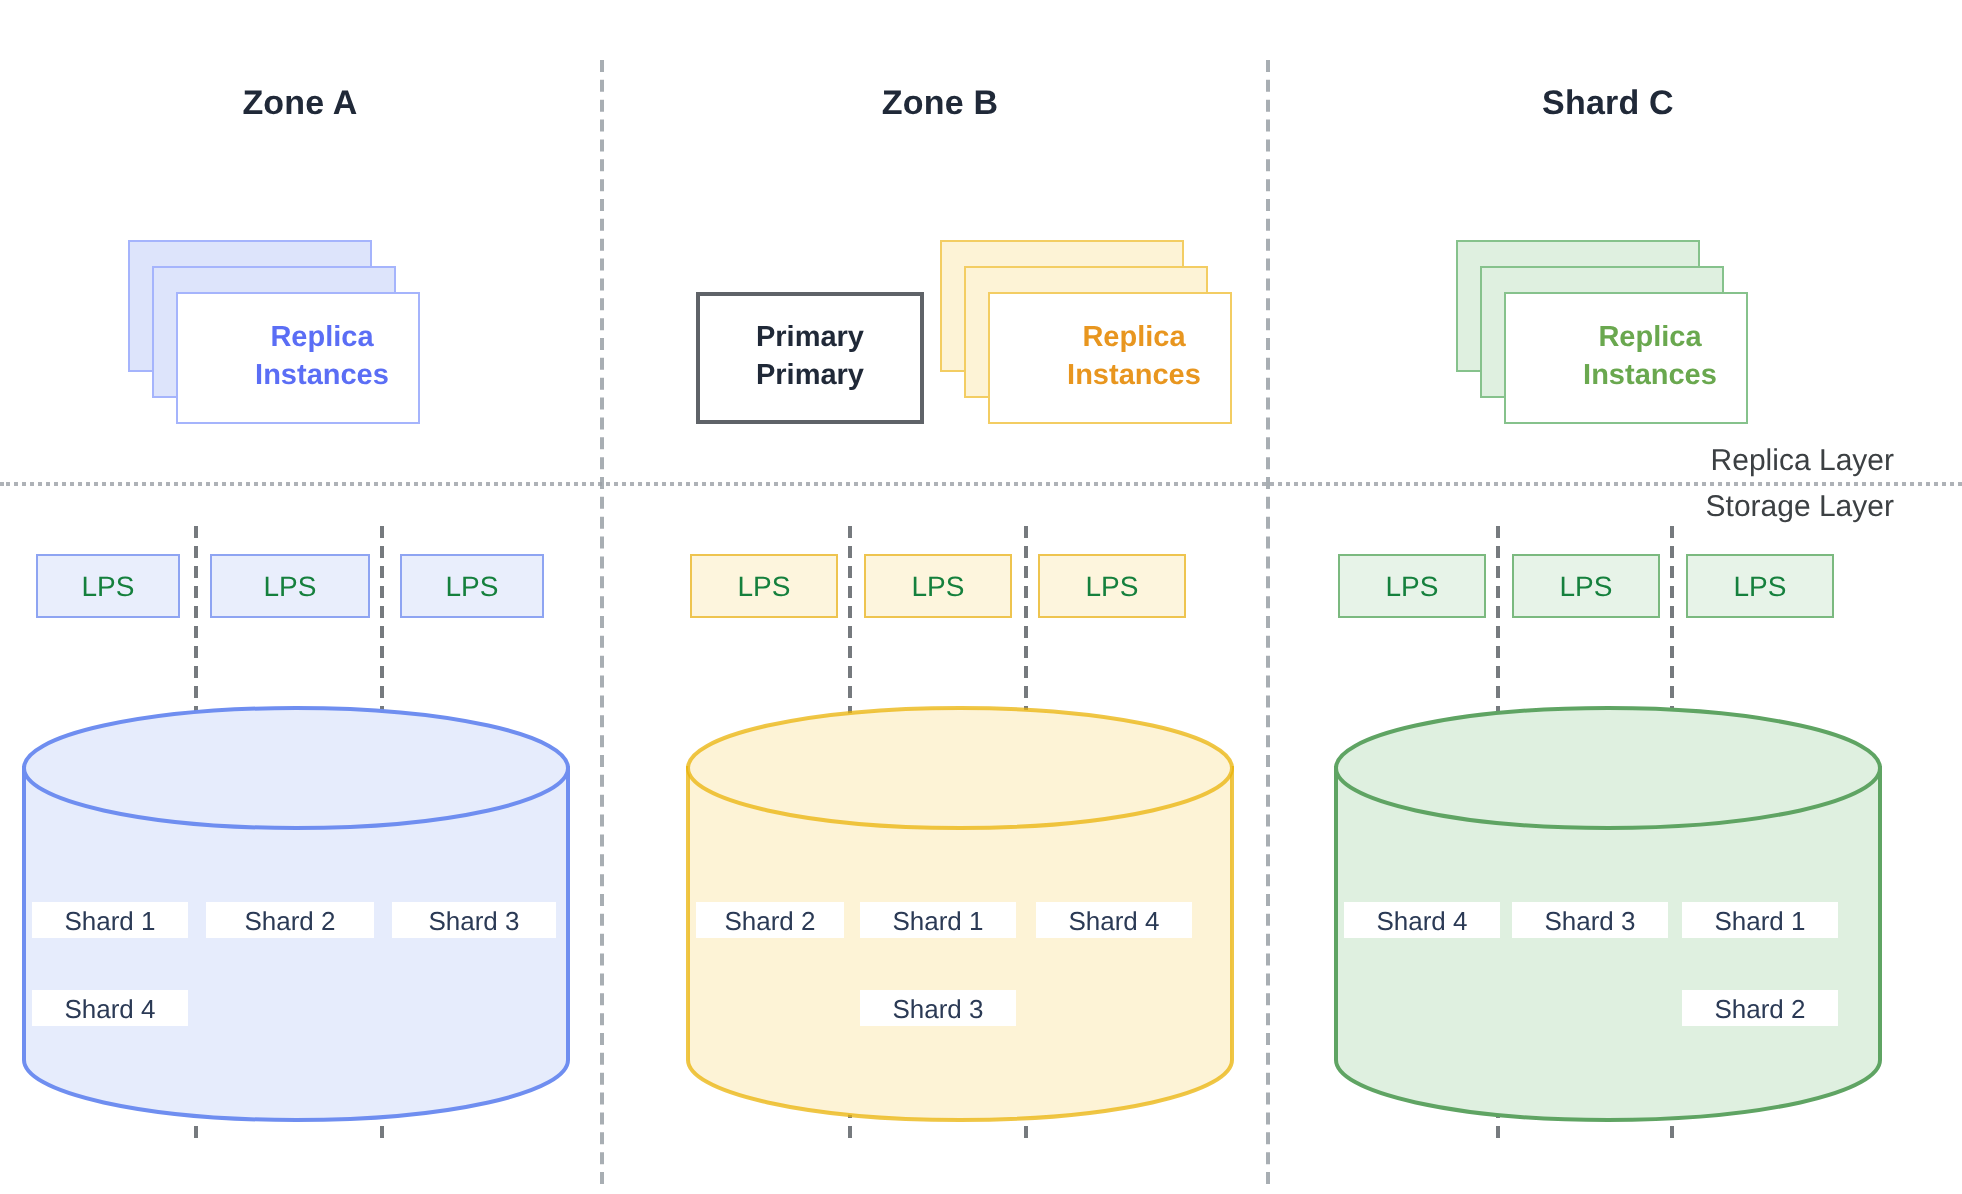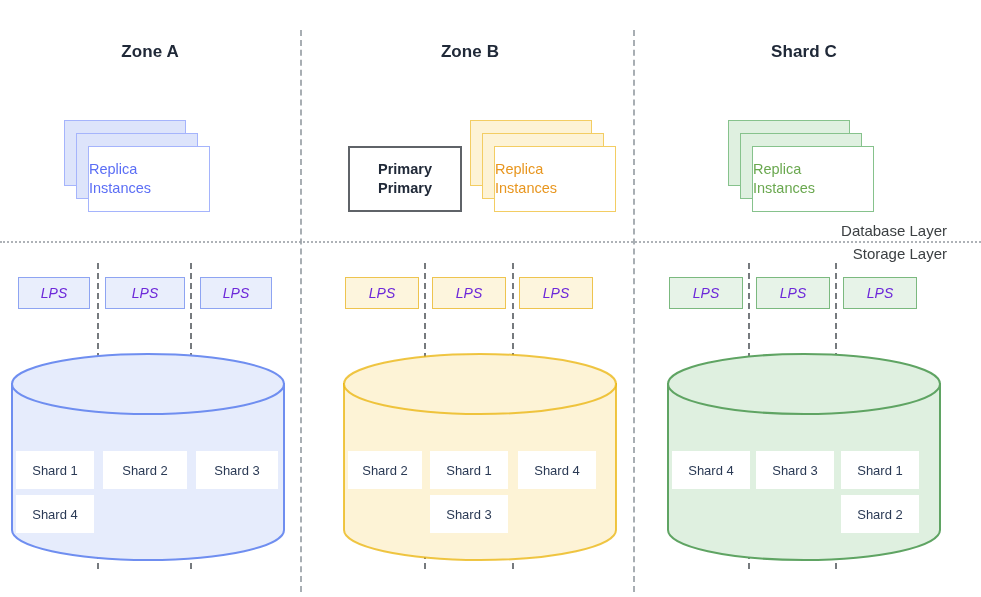--- a/index.html
+++ b/index.html
@@ -76,26 +76,27 @@
     border-width: 1.6px;
     border-style: solid;
   }
   .stack .card.c1 { left: 0;   top: 0; }
   .stack .card.c2 { left: 12px; top: 13px; }
   .stack .card.c3 {
     left: 24px; top: 26px;
     background: #ffffff;
     display: flex;
     flex-direction: column;
-    align-items: flex-start;
+    align-items: center;
     justify-content: center;
     line-height: 1.32;
     font-size: 14.5px;
-    font-weight: normal;
+    font-weight: bold;
     text-align: center;
+    padding-left: 24px;
   }
 
   
   .theme-blue .card { border-color: #a5b4fc; background: #dde4fb; }
   .theme-blue .card.c3 { border-color: #a5b4fc; color: #5b6ef5; }
   
   .theme-amber .card { border-color: #f3cd63; background: #fdf3d6; }
   .theme-amber .card.c3 { border-color: #f3cd63; color: #e8961f; }
   
   .theme-green .card { border-color: #86c28c; background: #dff0e0; }
@@ -122,61 +123,60 @@
 
   
   .lps {
     position: absolute;
     box-sizing: border-box;
     height: 32px;
     display: flex;
     align-items: center;
     justify-content: center;
     font-size: 14px;
-    color: #6d28d9;
+    color: #15803d;
     border-width: 1.6px;
     border-style: solid;
-    font-style: italic;
   }
   .lps.blue  { border-color: #8ea4f2; background: #e9eefc; }
   .lps.amber { border-color: #eec44f; background: #fdf5dd; }
   .lps.green { border-color: #7bb97f; background: #e7f3e8; }
 
   
   .cyl {
     position: absolute;
     width: 276px;
     height: 210px;
   }
   .cyl svg { display: block; overflow: visible; }
 
   
   .shard {
     position: absolute;
-    height: 38px;
+    height: 18px;
     background: #ffffff;
     display: flex;
     align-items: center;
     justify-content: center;
     font-size: 13px;
     color: #2b3a55;
     white-space: nowrap;
   }
 </style>
 </head>
 <body>
 
 <div id="canvas">
 
   <div class="zone-divider" style="left:300px;"></div>
   <div class="zone-divider" style="left:633px;"></div>
 
   <div class="layer-divider" style="top:241px;"></div>
 
-  <div class="layer-label" style="right:34px; top:222px;">Database Layer</div>
+  <div class="layer-label" style="right:34px; top:222px;">Replica Layer</div>
   <div class="layer-label" style="right:34px; top:245px;">Storage Layer</div>
 
   <div class="zone-title" style="left:60px; top:42px; width:180px;">Zone A</div>
 
   <div class="stack theme-blue" style="left:64px; top:120px;">
     <div class="card c1"></div>
     <div class="card c2"></div>
     <div class="card c3">
       <span>Replica</span>
       <span>Instances</span>

